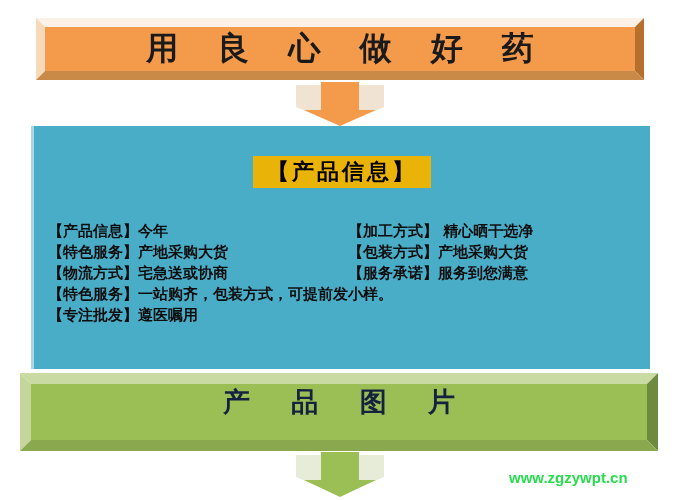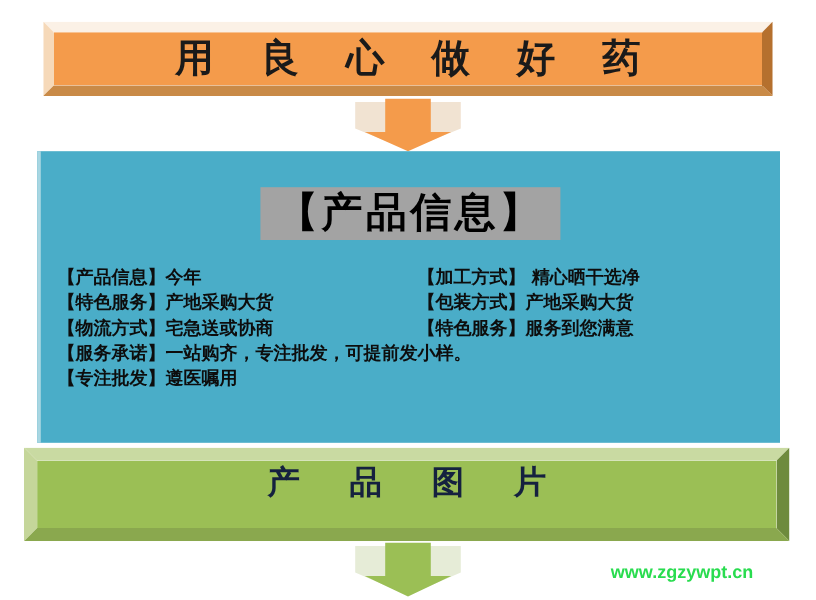--- a/index.html
+++ b/index.html
@@ -69,25 +69,25 @@
   #blue-panel{
     position:absolute;left:31px;top:126px;width:616px;height:243px;
     background:#4aadc8;
     border-left:3px solid #a8d6e2;
   }
   #blue-title-row{
     position:absolute;left:0;top:30px;width:100%;
     display:flex;justify-content:center;
   }
   #blue-title{
-    background:#a3a3a3;
+    background:#eab308;
     color:#000000;
     font-family:"DejaVu Serif","Liberation Serif",serif;
     font-weight:bold;
-    font-size:34px;
+    font-size:22px;
     letter-spacing:3px;
     padding:4px 14px 6px 14px;
     white-space:nowrap;
     line-height:1.0;
   }
   #info-grid{
     position:absolute;left:14px;top:95px;right:10px;
   }
   .info-row{
     display:flex;
@@ -191,25 +191,25 @@
         <div class="info-cell col-right">【加工方式】 精心晒干选净</div>
       </div>
 
       <div class="info-row">
         <div class="info-cell col-left">【特色服务】产地采购大货</div>
         <div class="info-cell col-right">【包装方式】产地采购大货</div>
       </div>
 
       <div class="info-row">
         <div class="info-cell col-left">【物流方式】宅急送或协商</div>
-        <div class="info-cell col-right">【特色服务】服务到您满意</div>
-      </div>
-
-      <div class="info-row">
-        <div class="info-cell wide">【服务承诺】一站购齐，专注批发，可提前发小样。</div>
+        <div class="info-cell col-right">【服务承诺】服务到您满意</div>
+      </div>
+
+      <div class="info-row">
+        <div class="info-cell wide">【特色服务】一站购齐，包装方式，可提前发小样。</div>
       </div>
 
       <div class="info-row">
         <div class="info-cell wide">【专注批发】遵医嘱用</div>
       </div>
 
     </div>
   </div>
 
   <div class="frame" id="green-frame">

